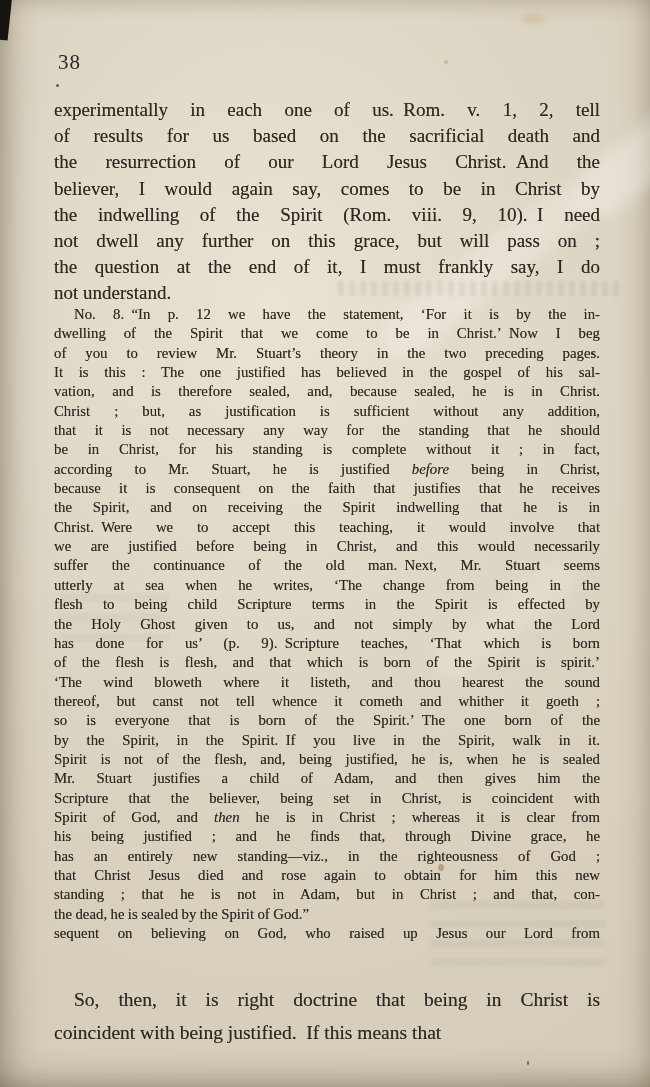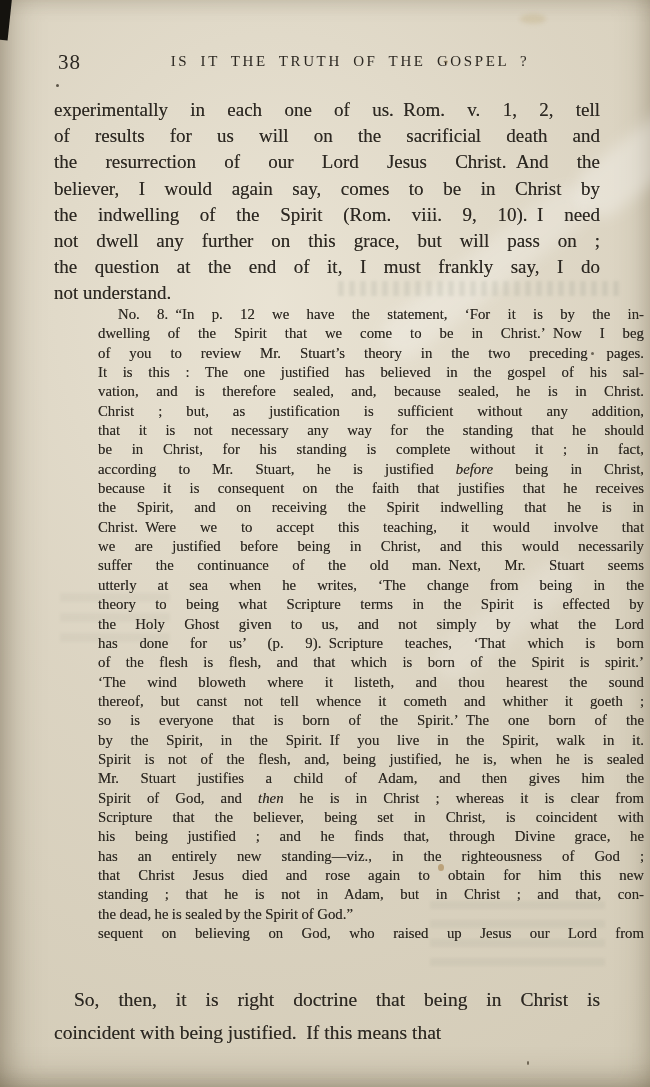--- a/index.html
+++ b/index.html
@@ -53,21 +53,21 @@
     text-align: justify;
     text-align-last: justify;
     text-justify: inter-word;
     white-space: normal;
   }
   .para .tline.last { text-align-last: left; }
   .para.indent-first .tline:first-child { text-indent: 20px; }
   .para em { font-style: italic; }
 
   .para-intro       { top: 97px;  font-size: 19px;   line-height: 26.2px; }
-  .para-quote       { top: 305px; font-size: 14.8px; line-height: 19.35px; word-spacing: -0.3px; margin-left: 44px; }
+  .para-quote       { top: 305px; font-size: 14.8px; line-height: 19.35px; word-spacing: -0.3px; }
   .para-conclusion  { top: 984px; font-size: 19.5px; line-height: 32.5px; }
 
   
   .artifact { position: absolute; pointer-events: none; }
   .corner-wedge {
     left: -4px; top: -6px; width: 14px; height: 46px;
     background: #15130f;
     transform: rotate(6deg);
   }
   .wm-band {
@@ -117,26 +117,25 @@
   <div class="artifact corner-wedge"></div>
   <div class="artifact speck sp1"></div>
   <div class="artifact speck sp2"></div>
   <div class="artifact speck sp3"></div>
   <div class="artifact speck sp4"></div>
   <div class="artifact speck sp5"></div>
   <div class="artifact speck sp6"></div>
 
   <header class="running-head">
     <span class="pagenum">38</span>
-    <span class="running-title">IS IT THE TRUTH OF THE GOSPEL ?</span>
   </header>
 
   <div class="para para-intro">
       <div class="tline">experimentally in each one of us. Rom. v. 1, 2, tell</div>
-      <div class="tline">of results for us will on the sacrificial death and</div>
+      <div class="tline">of results for us based on the sacrificial death and</div>
       <div class="tline">the resurrection of our Lord Jesus Christ. And the</div>
       <div class="tline">believer, I would again say, comes to be in Christ by</div>
       <div class="tline">the indwelling of the Spirit (Rom. viii. 9, 10). I need</div>
       <div class="tline">not dwell any further on this grace, but will pass on ;</div>
       <div class="tline">the question at the end of it, I must frankly say, I do</div>
       <div class="tline last">not understand.</div>
     </div>
 
   <div class="para para-quote indent-first">
       <div class="tline">No. 8. “In p. 12 we have the statement, ‘For it is by the in-</div>
@@ -147,32 +146,32 @@
       <div class="tline">Christ ; but, as justification is sufficient without any addition,</div>
       <div class="tline">that it is not necessary any way for the standing that he should</div>
       <div class="tline">be in Christ, for his standing is complete without it ; in fact,</div>
       <div class="tline">according to Mr. Stuart, he is justified <em>before</em> being in Christ,</div>
       <div class="tline">because it is consequent on the faith that justifies that he receives</div>
       <div class="tline">the Spirit, and on receiving the Spirit indwelling that he is in</div>
       <div class="tline">Christ. Were we to accept this teaching, it would involve that</div>
       <div class="tline">we are justified before being in Christ, and this would necessarily</div>
       <div class="tline">suffer the continuance of the old man. Next, Mr. Stuart seems</div>
       <div class="tline">utterly at sea when he writes, ‘The change from being in the</div>
-      <div class="tline">theory to being what Scripture terms in the Spirit is effected by</div>
+      <div class="tline">flesh to being child Scripture terms in the Spirit is effected by</div>
       <div class="tline">the Holy Ghost given to us, and not simply by what the Lord</div>
       <div class="tline">has done for us’ (p. 9). Scripture teaches, ‘That which is born</div>
       <div class="tline">of the flesh is flesh, and that which is born of the Spirit is spirit.’</div>
       <div class="tline">‘The wind bloweth where it listeth, and thou hearest the sound</div>
       <div class="tline">thereof, but canst not tell whence it cometh and whither it goeth ;</div>
       <div class="tline">so is everyone that is born of the Spirit.’ The one born of the</div>
       <div class="tline">by the Spirit, in the Spirit. If you live in the Spirit, walk in it.</div>
       <div class="tline">Spirit is not of the flesh, and, being justified, he is, when he is sealed</div>
       <div class="tline">Mr. Stuart justifies a child of Adam, and then gives him the</div>
+      <div class="tline">Scripture that the believer, being set in Christ, is coincident with</div>
       <div class="tline">Spirit of God, and <em>then</em> he is in Christ ; whereas it is clear from</div>
-      <div class="tline">Scripture that the believer, being set in Christ, is coincident with</div>
       <div class="tline">his being justified ; and he finds that, through Divine grace, he</div>
       <div class="tline">has an entirely new standing—viz., in the righteousness of God ;</div>
       <div class="tline">that Christ Jesus died and rose again to obtain for him this new</div>
       <div class="tline">standing ; that he is not in Adam, but in Christ ; and that, con-</div>
       <div class="tline last">the dead, he is sealed by the Spirit of God.”</div>
       <div class="tline">sequent on believing on God, who raised up Jesus our Lord from</div>
     </div>
 
   <div class="para para-conclusion indent-first">
       <div class="tline">So, then, it is right doctrine that being in Christ is</div>

